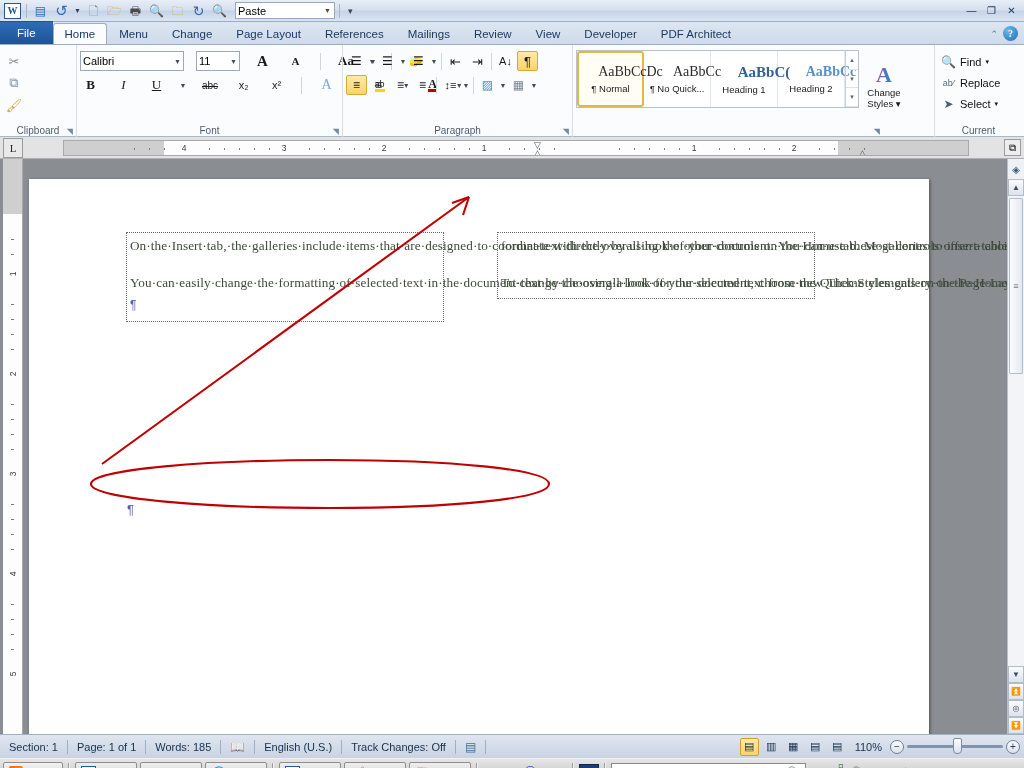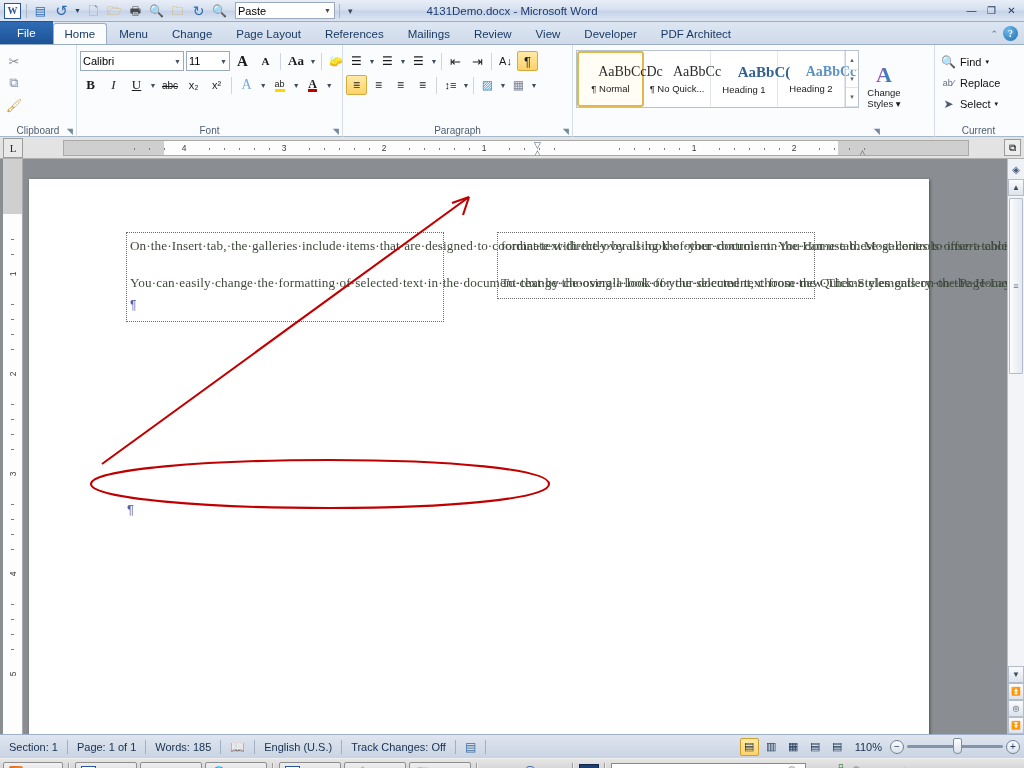--- a/index.html
+++ b/index.html
@@ -118,21 +118,21 @@
   .clip-paste .lbl { font-size: 10.5px; color: #222; margin-top: 1px; }
   .clip-paste .caret { font-size: 7px; color: #3d4b5c; line-height: 6px; }
   .clip-small { display: flex; flex-direction: column; gap: 2px; padding-top: 3px; }
   .clip-small div {
     width: 22px; height: 20px; display: flex; align-items: center; justify-content: center;
     font-size: 13px;
   }
 
   
   .font-rows { display: flex; flex-direction: column; gap: 4px; padding-top: 3px; }
-  .frow { display: flex; align-items: center; gap: 2px; }
+  .frow { display: flex; align-items: center; gap: 12px; }
   .combo {
     height: 20px; background: #fff; border: 1px solid #9aa9bb;
     display: flex; align-items: center; padding: 0 2px; font-size: 11px; position: relative;
   }
   .combo .cv { flex: 1; }
   .combo .carr { font-size: 7px; color: #415063; padding-left: 3px; }
   .ico-btn {
     min-width: 21px; height: 20px; display: flex; align-items: center; justify-content: center;
     font-size: 12px; color: #1a1a1a; border: 1px solid transparent; border-radius: 2px;
     padding: 0 2px;
@@ -350,21 +350,20 @@
     <div class="qat-ico" style="color:#d8a33d">🗀</div>
     <div class="qat-ico" style="color:#2f6cb5;font-size:14px">↻</div>
     <div class="qat-ico" style="color:#5b7fae">🔍</div>
     <div class="styledrop">
       <span>Paste</span>
       <span class="arrow">▼</span>
     </div>
     <div class="qat-sep"></div>
     <div class="qat-more">▾</div>
   </div>
-  <div class="title-text">4131Demo.docx - Microsoft Word</div>
   <div class="wincontrols">
     <span>—</span>
     <span>❐</span>
     <span>✕</span>
   </div>
 </div>
 
 <div class="tabbar">
   <div class="tab file">File</div>
   <div class="tab active">Home</div>

